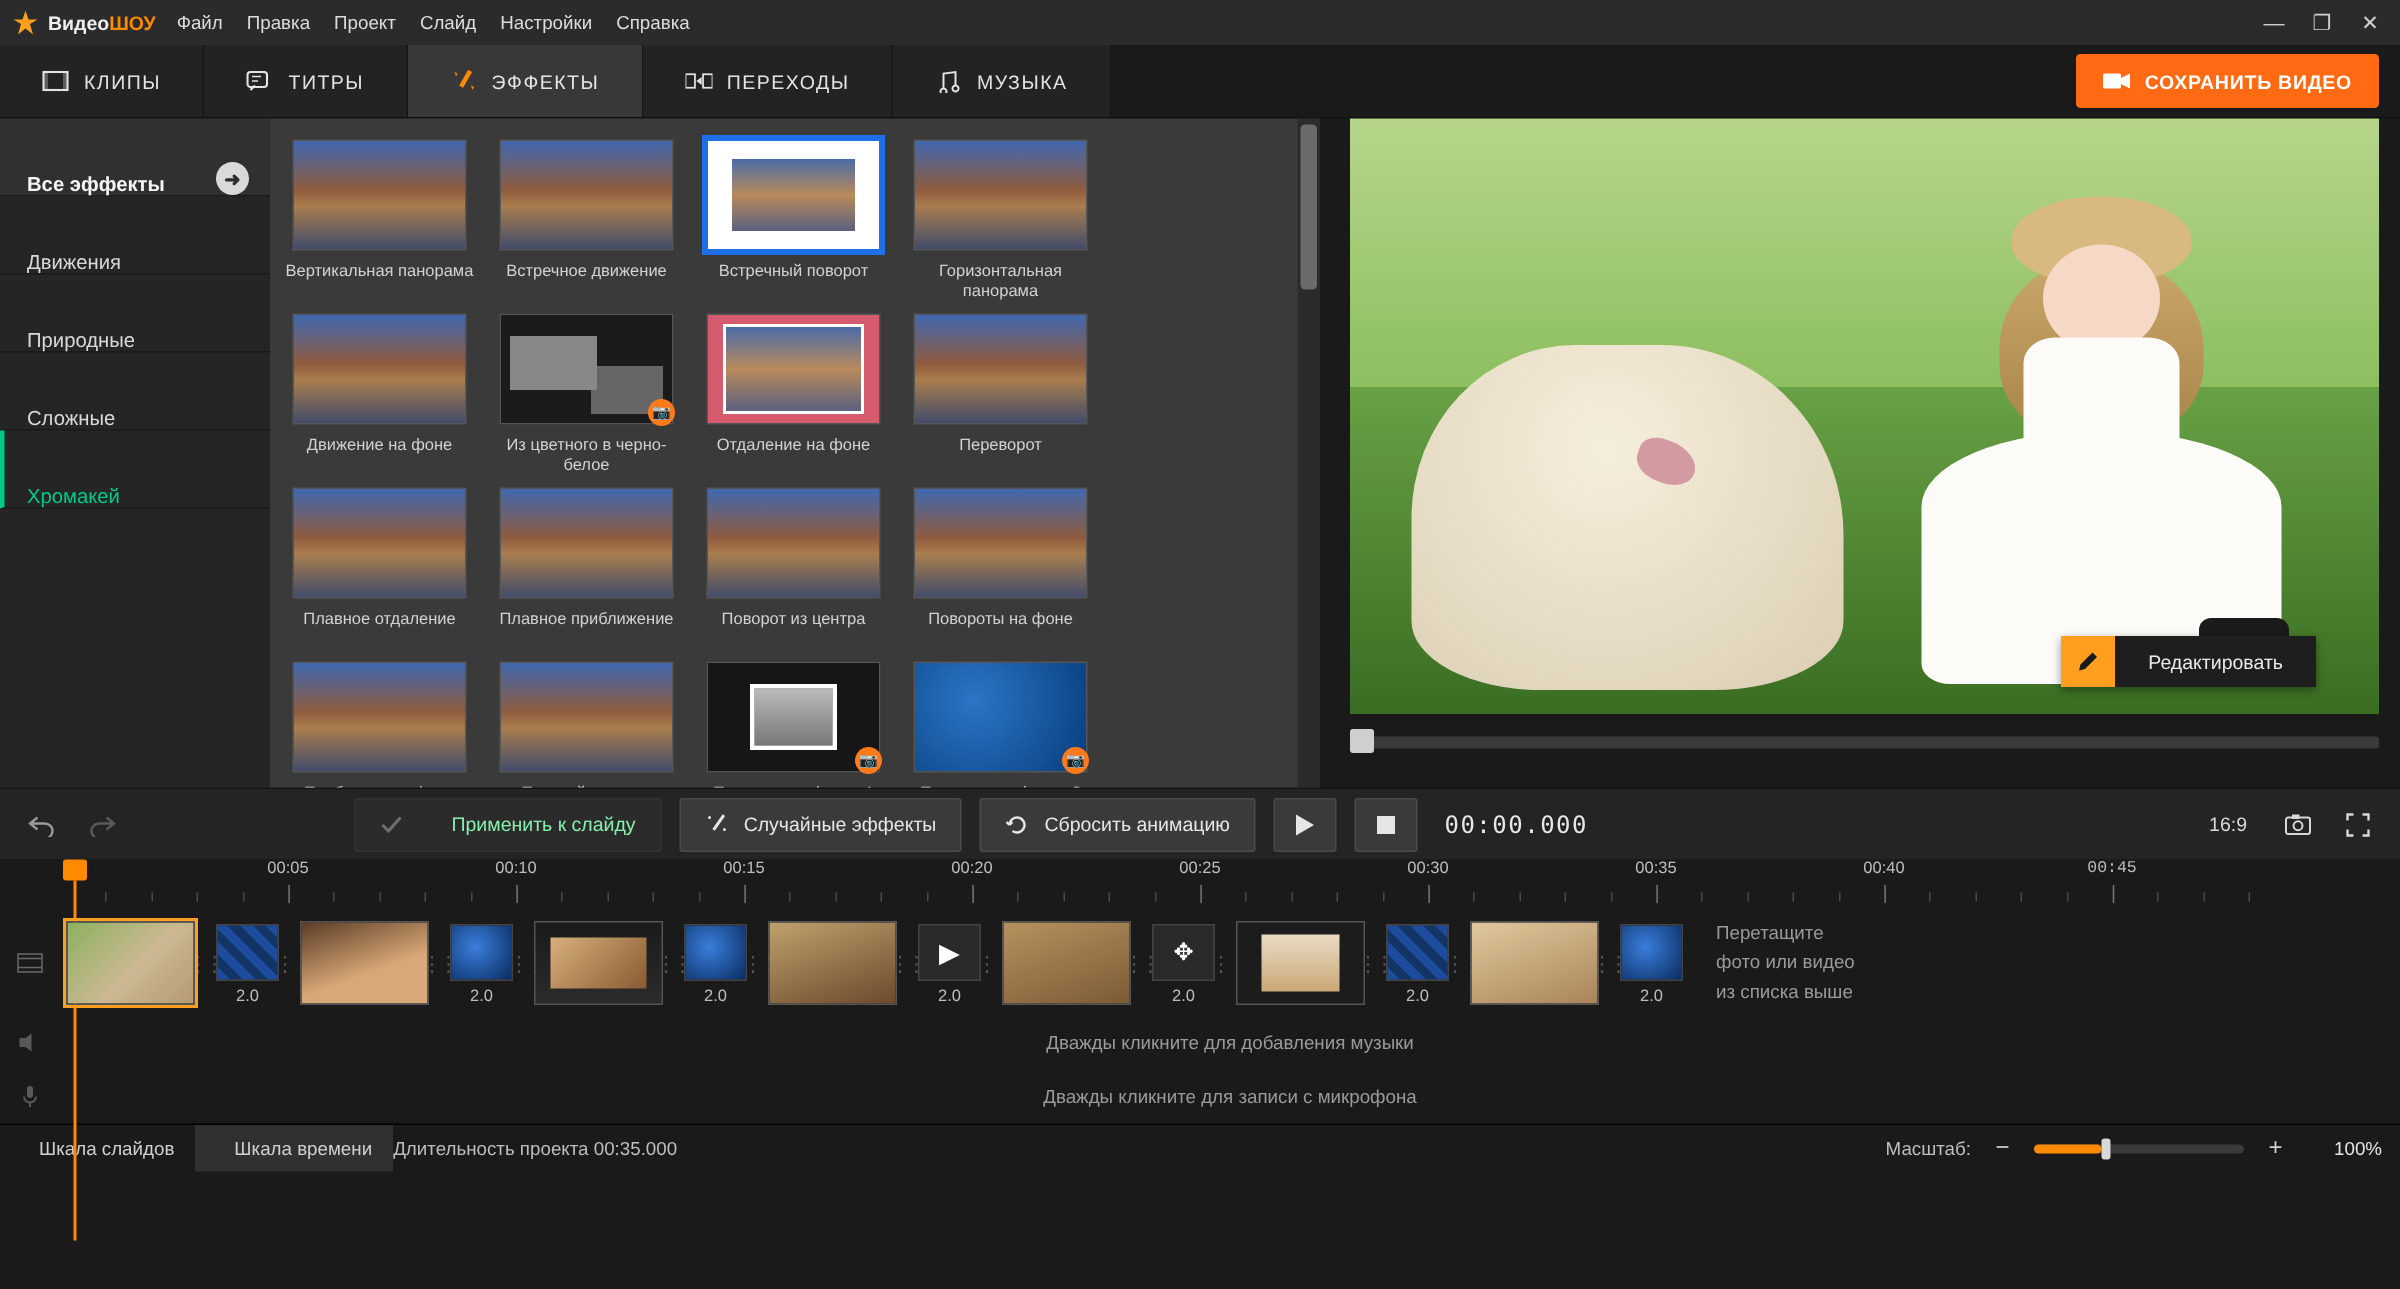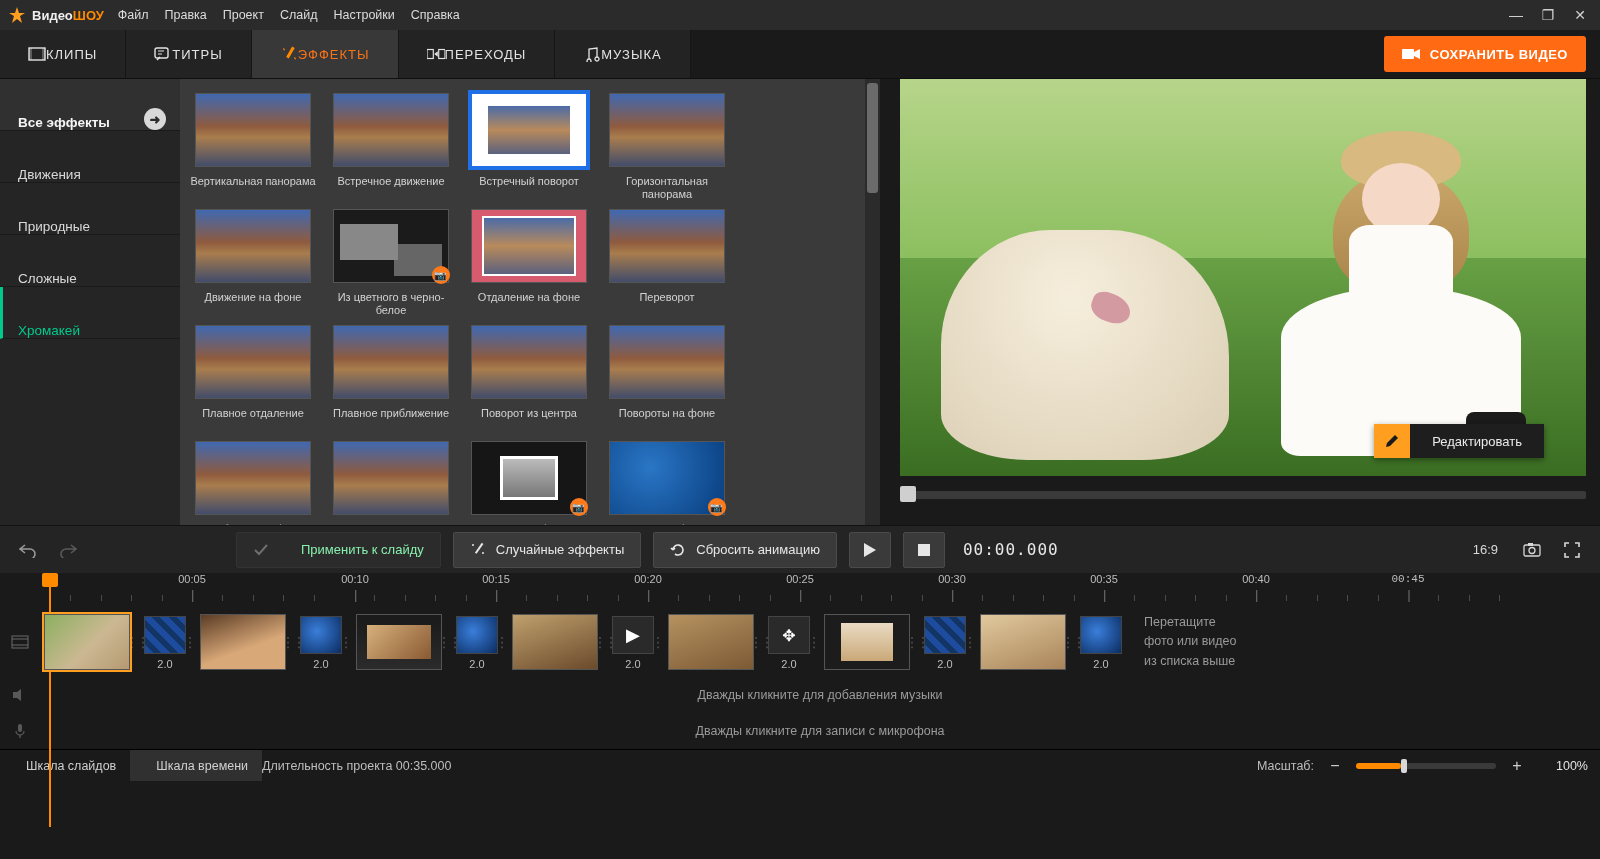--- a/index.html
+++ b/index.html
@@ -10,22 +10,22 @@
 .titlebar .logo { width: 18px; height: 18px; margin-right: 6px; display:flex; align-items:center; justify-content:center;}
 .titlebar .brand { font-size: 13px; font-weight: 600; color: #efefef; margin-right: 14px; }
 .titlebar .brand .sh { color: #ff8a00; font-weight:700; }
 .titlebar .menu { display: flex; gap: 16px; }
 .titlebar .menu span { font-size: 12.5px; color: #dcdcdc; cursor: pointer; }
 .titlebar .spacer { flex: 1; }
 .titlebar .winbtn { width: 24px; height: 24px; display: flex; align-items: center; justify-content: center; font-size: 14px; color: #cfcfcf; margin-left: 8px; cursor: pointer; }
 
 
 .maintabs { height: 49px; background: #1a1a1a; display: flex; align-items: stretch; border-bottom: 1px solid #0f0f0f; }
-.maintab { display:flex; align-items:center; justify-content:center; font-size: 13px; letter-spacing: 1px; color:#e3e3e3; padding: 0 28px; background:#232323; border-right:1px solid #161616; cursor:pointer; }
-.maintab.active { background:#383838; color:#f97316; }
+.maintab { display:flex; align-items:center; justify-content:center; gap:10px; font-size: 13px; letter-spacing: 1px; color:#e3e3e3; padding: 0 28px; background:#232323; border-right:1px solid #161616; cursor:pointer; }
+.maintab.active { background:#383838; color:#e5e5e5; }
 .maintab .tabicon { width:18px; height:18px; display:flex; align-items:center; justify-content:center; }
 .maintabs .flex { flex:1; background:#1a1a1a; }
 .savebtn { align-self:center; margin-right:14px; height:36px; padding:0 18px; background:#ff6a13; color:#fff; font-size:13px; font-weight:700; letter-spacing:0.5px; border-radius:3px; display:flex; align-items:center; gap:10px; cursor:pointer;}
 
 
 .workspace { display:flex; height: 446px; }
 .leftside { width: 180px; background:#252525; display:flex; flex-direction:column; }
 .catrow { height:52px; display:flex; align-items:flex-end; padding:0 18px; font-size:13.5px; color:#d9d9d9; border-bottom:1px solid #1a1a1a; cursor:pointer; position:relative; }
 .catrow.header { background:#303030; font-weight:600; color:#f5f5f5;}
 .catrow.header .goicon{ position:absolute; right:14px; width:22px; height:22px; border-radius:50%; background:#d9d9d9; color:#2b2b2b; display:flex; align-items:center; justify-content:center; font-size:13px;}
@@ -411,21 +411,21 @@
       <svg width="16" height="16" viewBox="0 0 16 16">
         <path d="M1 5V1h4 M15 5V1h-4 M1 11v4h4 M15 11v4h-4" fill="none" stroke="#d8d8d8" stroke-width="1.6"></path>
       </svg>
     </div>
 </div>
 
 <div class="timeline">
   <div class="ruler" id="ruler">
     <div class="playhead"></div>
   <div class="tick-major" style="left: 152px;">00:05</div>
-      <div class="tick-major" style="left: 315px;">00:10</div>
+      <div class="tick-major" style="left: 304px;">00:10</div>
       <div class="tick-major" style="left: 456px;">00:15</div>
       <div class="tick-major" style="left: 608px;">00:20</div>
       <div class="tick-major" style="left: 760px;">00:25</div>
       <div class="tick-major" style="left: 912px;">00:30</div>
       <div class="tick-major" style="left: 1064px;">00:35</div>
       <div class="tick-major" style="left: 1216px;">00:40</div>
       <div class="tick-major" style="left: 1368px; font-family: Liberation Mono, monospace;">00:45</div>
       <div class="tick-minor" style="left: 30.4px;"></div>
       <div class="tick-minor" style="left: 60.8px;"></div>
       <div class="tick-minor" style="left: 91.2px;"></div>

